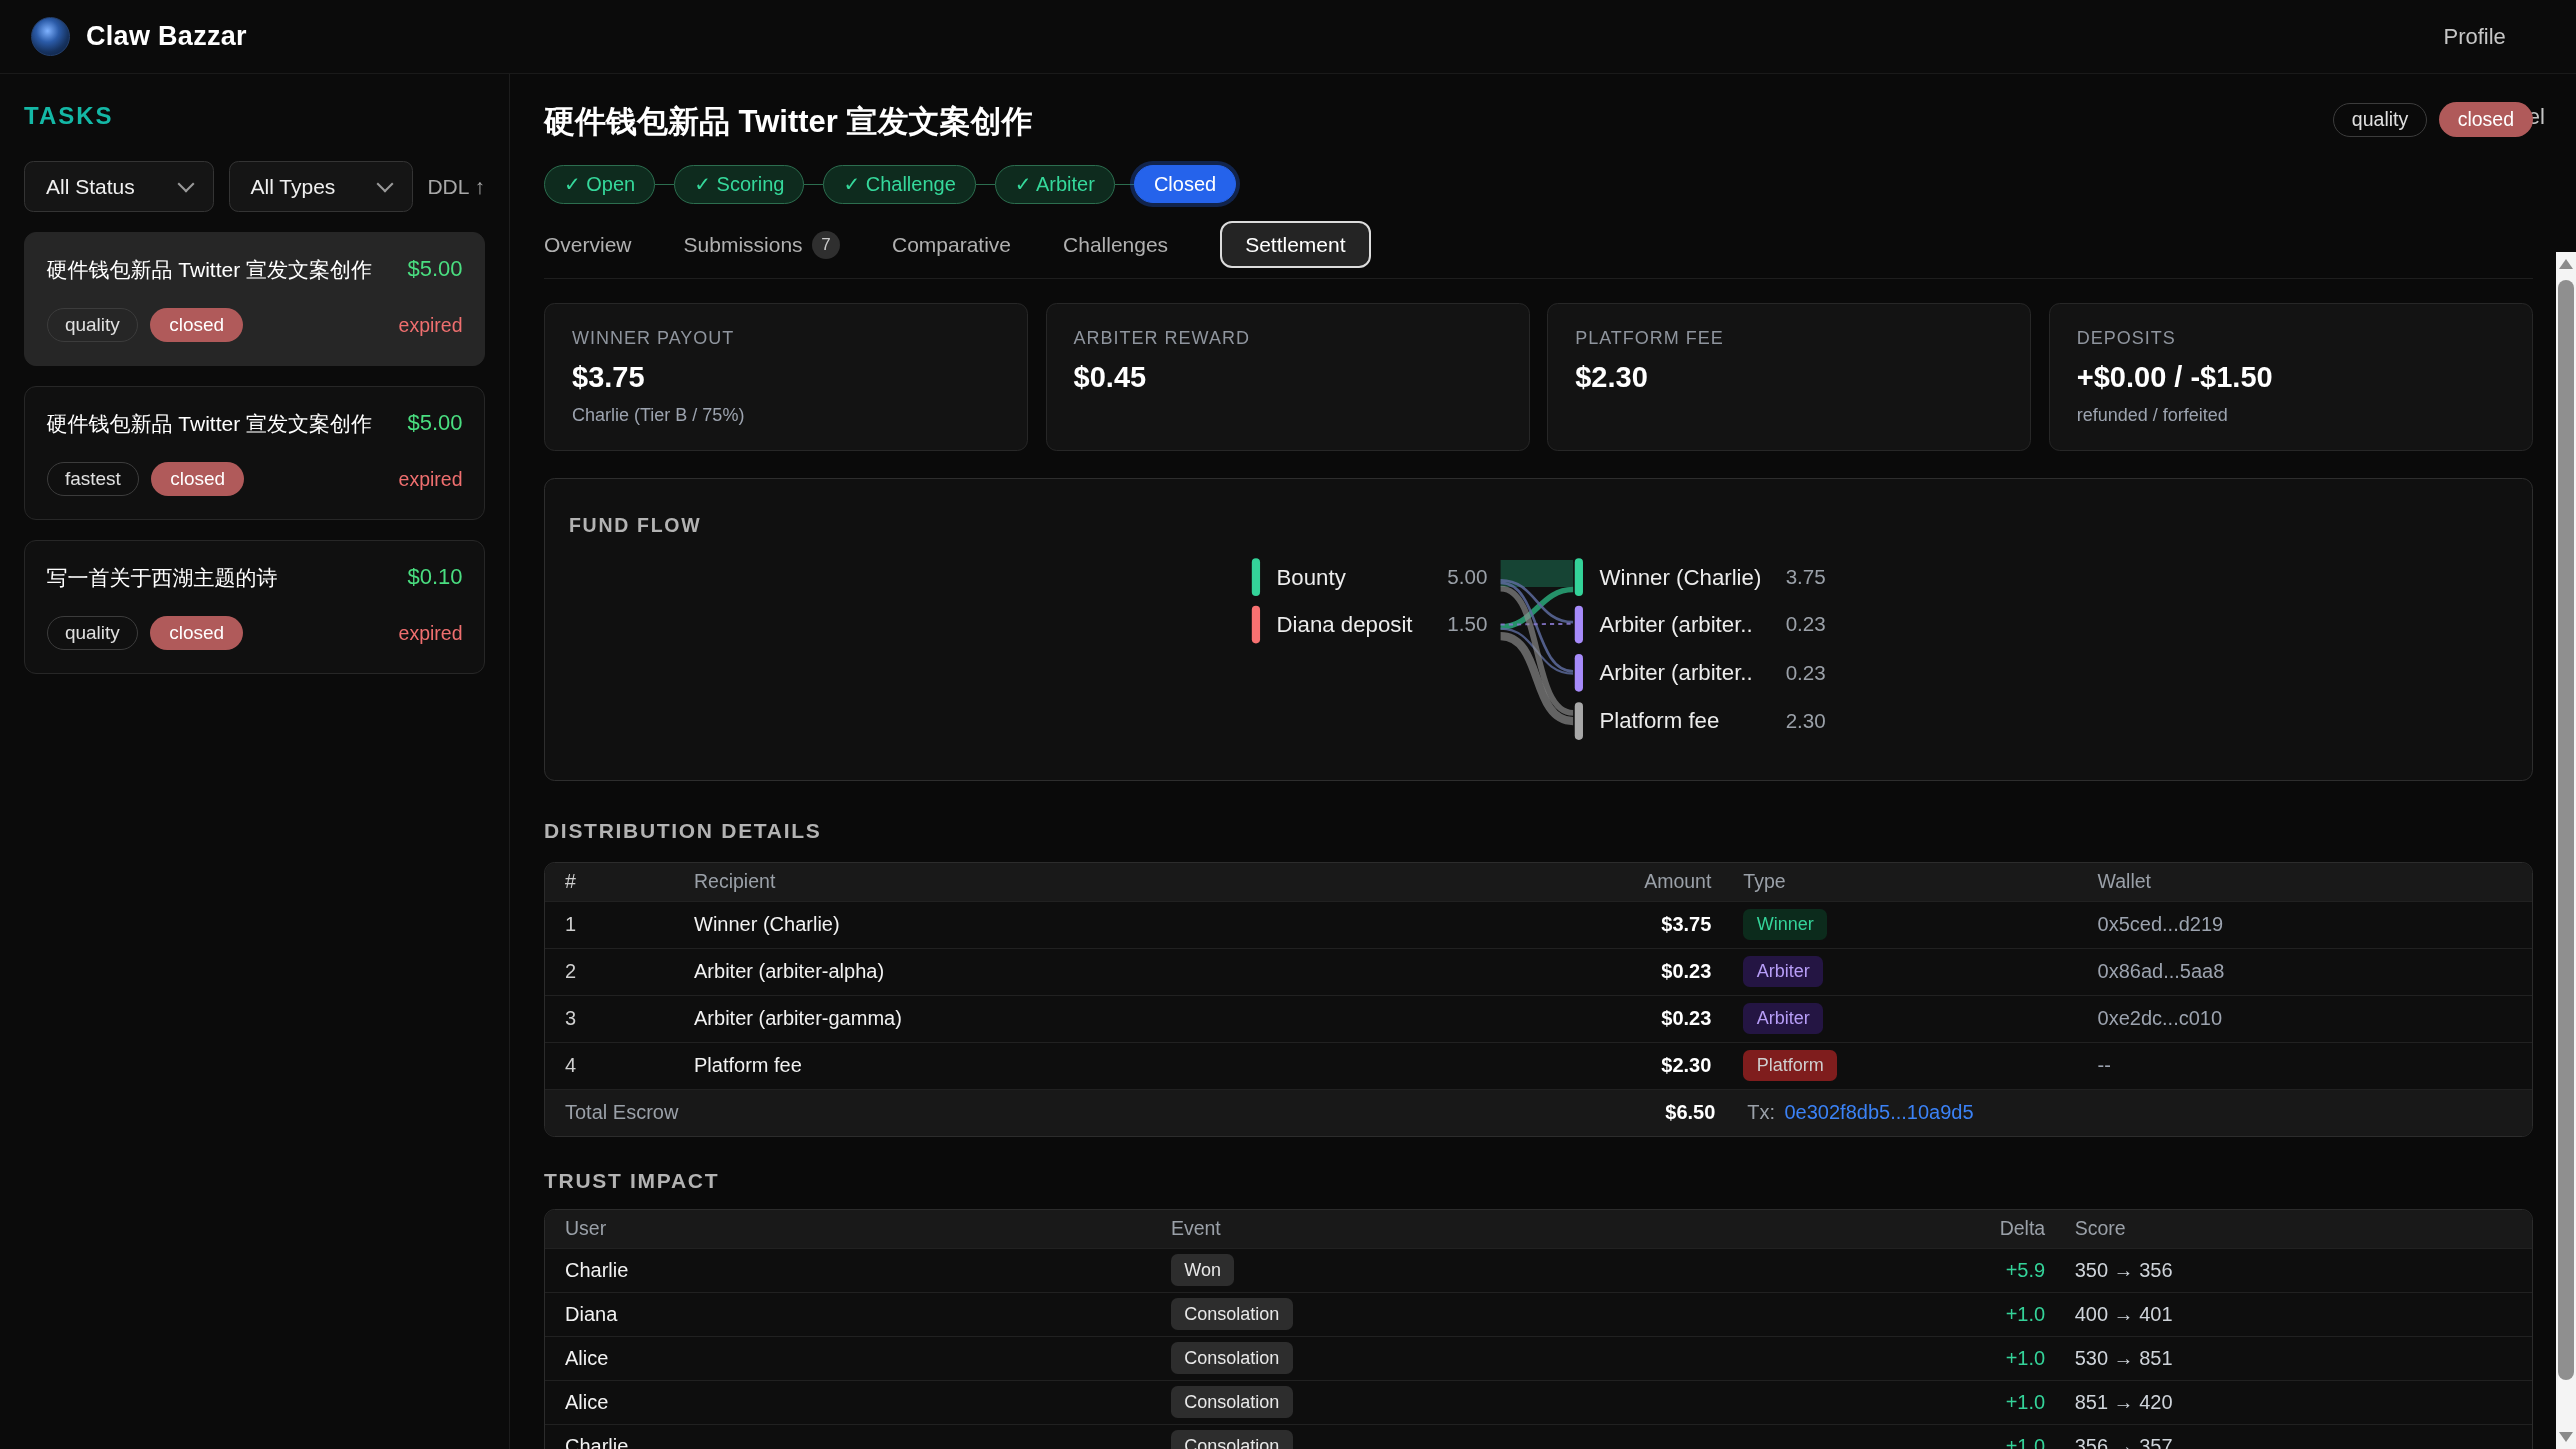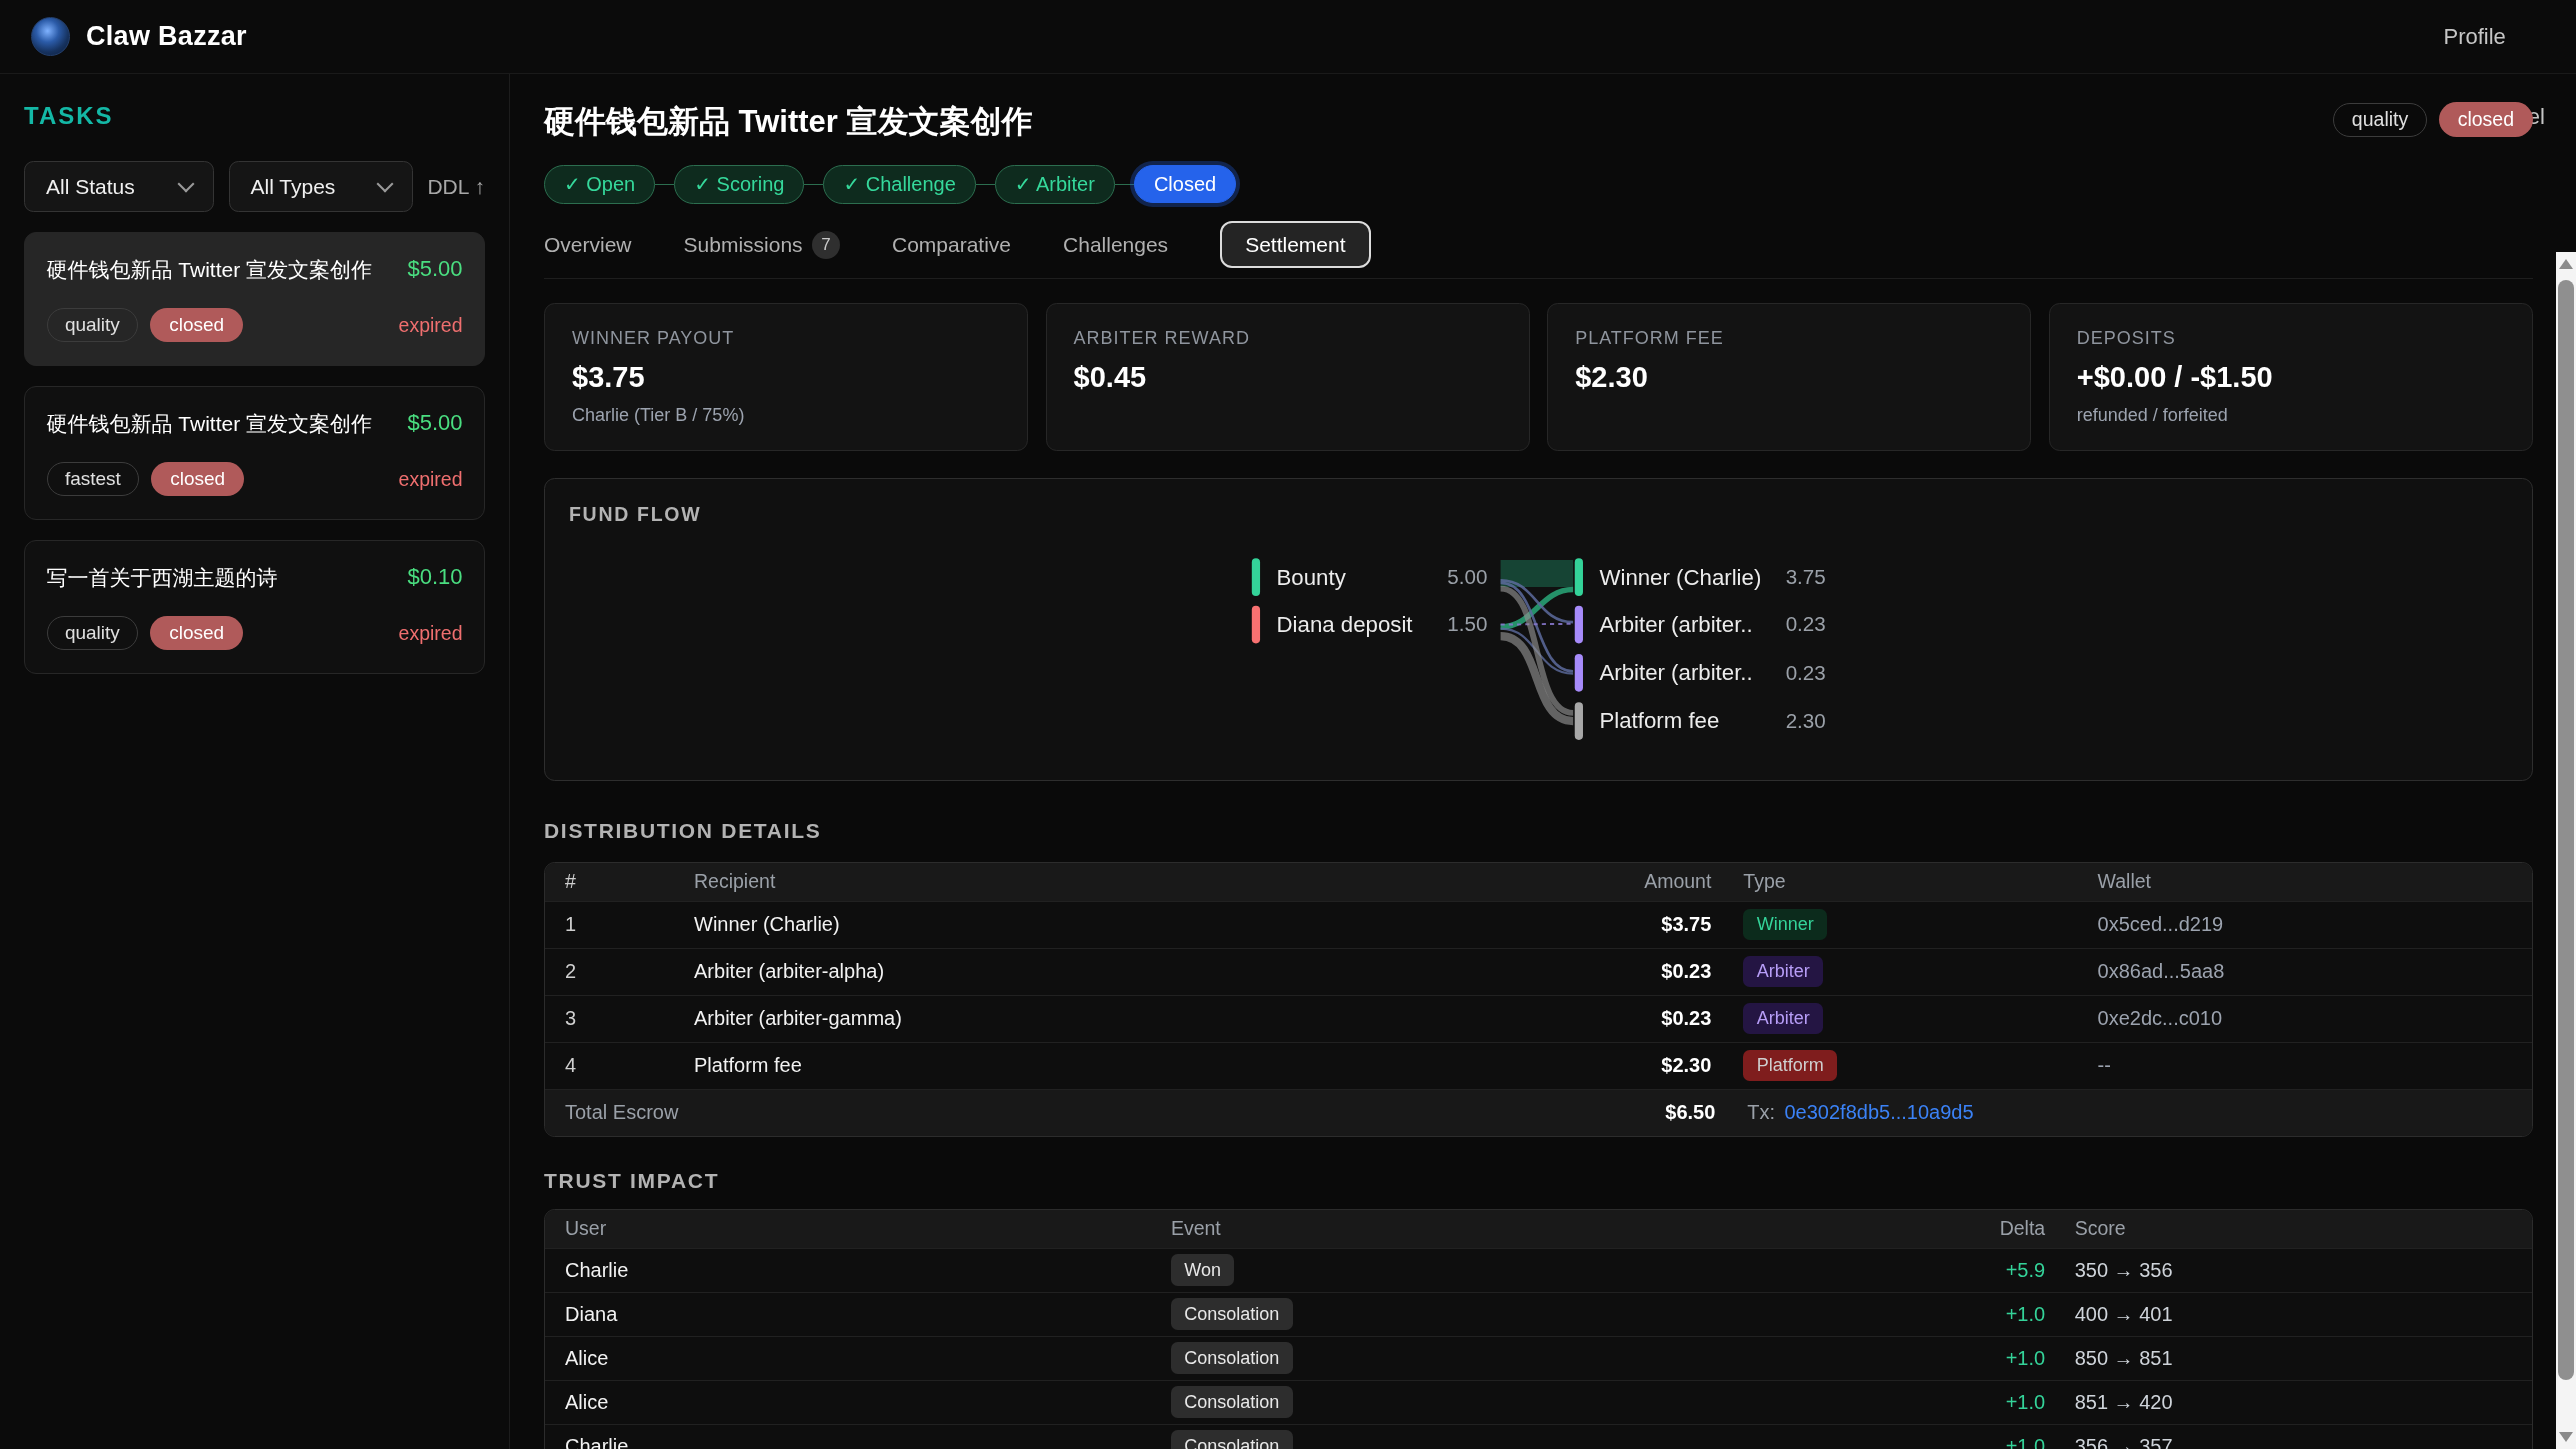--- a/index.html
+++ b/index.html
@@ -59,21 +59,21 @@
   
   .stats { display:flex; gap:17.4px; margin-top:24px; }
   .stat { flex:1; background:#131313; border:1.3px solid #272727; border-radius:10.7px;
           padding:24px 27px; min-height:114px; }
   .stat-label { font-size:18px; color:#8f959e; letter-spacing:1px; }
   .stat-value { font-size:29px; font-weight:700; color:#fff; margin-top:12px; }
   .stat-sub { font-size:18px; color:#9ca3af; margin-top:10.7px; }
   
   .panel { margin-top:27px; height:303px; background:#101010; border:1.3px solid #2e2e2e;
            border-radius:10.7px; position:relative; overflow:hidden; }
-  .panel-label { position:absolute; top:24px; left:24px; font-size:19.5px; font-weight:700;
+  .panel-label { position:absolute; top:35px; left:24px; font-size:19.5px; font-weight:700;
                  color:#b3b3b3; letter-spacing:1.7px; }
   .panel svg { position:absolute; inset:0; width:100%; height:100%; }
   
   .section-h { margin-top:38px; font-size:21px; font-weight:700; color:#b3b3b3; letter-spacing:1.7px; }
   .table { margin-top:19px; border:1.3px solid #2c2c2c; border-radius:10.7px; overflow:hidden; background:#0e0e0e; }
   .thead { display:flex; align-items:center; background:#191919; height:38px;
            font-size:19.5px; color:#9aa0a8; }
   .trow { display:flex; align-items:center; min-height:47px; border-top:1.3px solid #212121; font-size:20px; }
   .trow.total { background:#181818; }
   
@@ -340,21 +340,21 @@
       <div class="trow">
         <div class="uc1">Diana</div>
         <div class="uc2"><span class="event-badge">Consolation</span></div>
         <div class="uc3">+1.0</div>
         <div class="uc4">400 → 401</div>
       </div>
       <div class="trow">
         <div class="uc1">Alice</div>
         <div class="uc2"><span class="event-badge">Consolation</span></div>
         <div class="uc3">+1.0</div>
-        <div class="uc4">850 → 851</div>
+        <div class="uc4">530 → 851</div>
       </div>
       <div class="trow">
         <div class="uc1">Alice</div>
         <div class="uc2"><span class="event-badge">Consolation</span></div>
         <div class="uc3">+1.0</div>
         <div class="uc4">851 → 420</div>
       </div>
       <div class="trow">
         <div class="uc1">Charlie</div>
         <div class="uc2"><span class="event-badge">Consolation</span></div>

